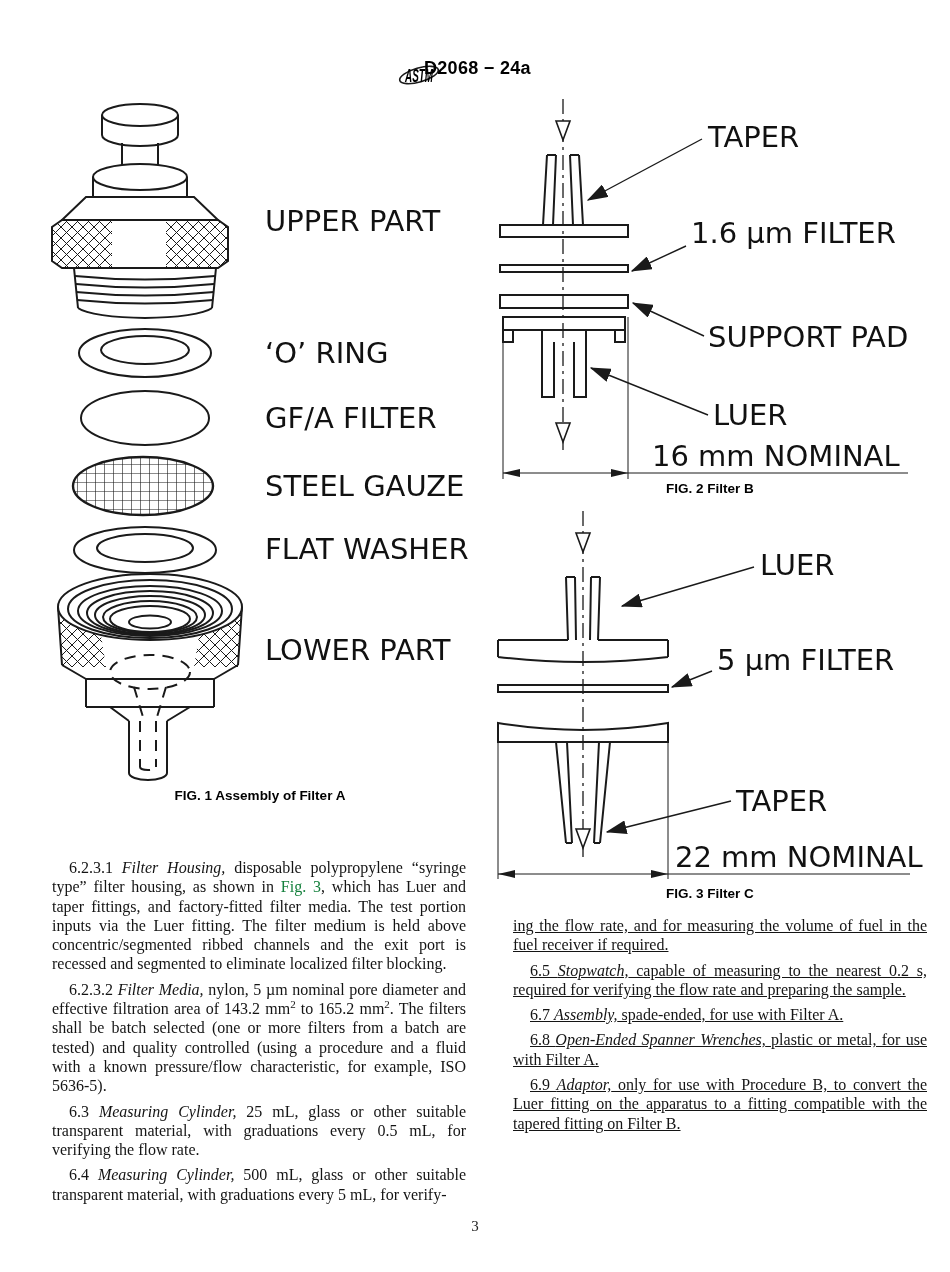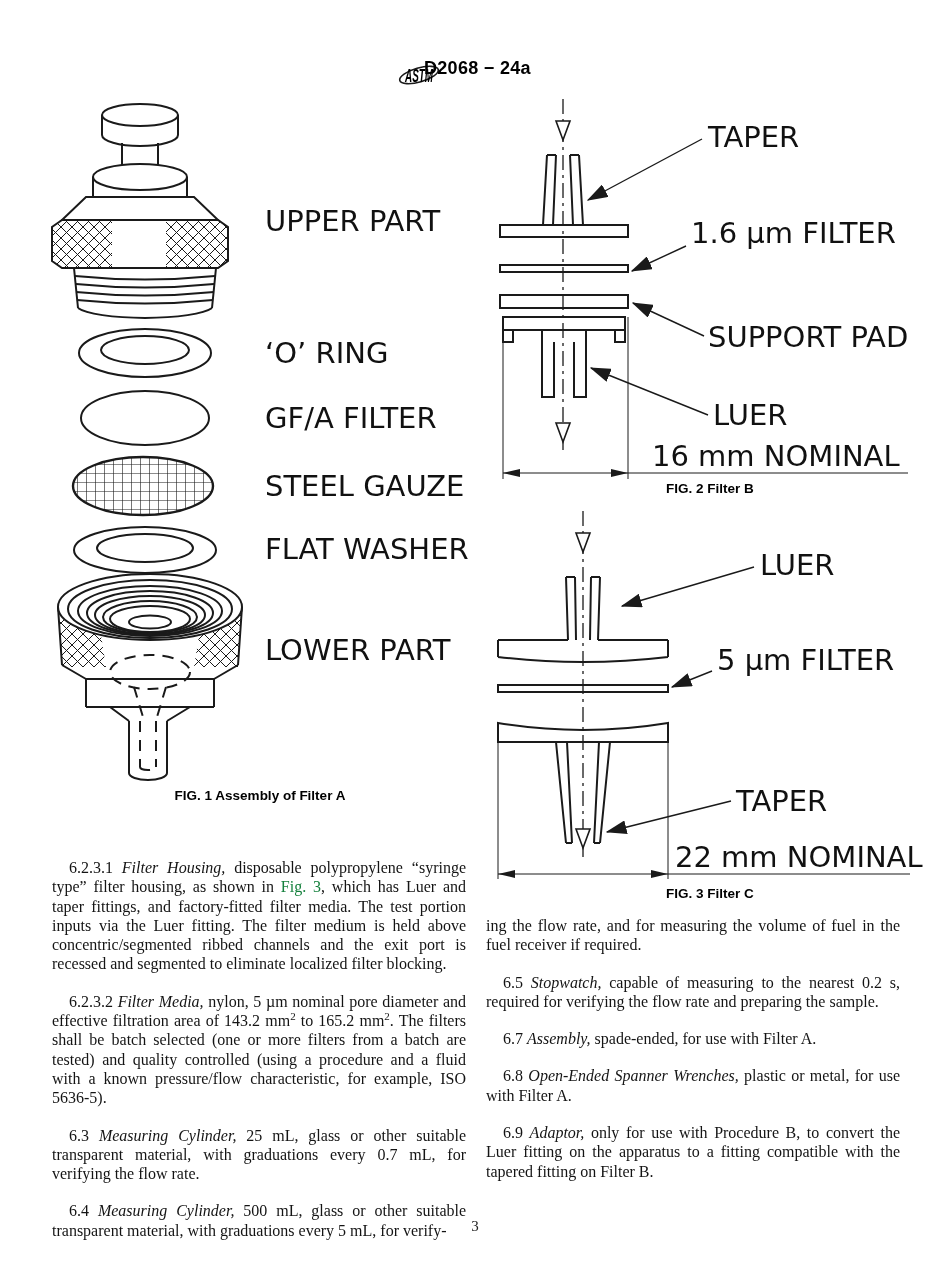--- a/index.html
+++ b/index.html
@@ -36,21 +36,21 @@
     font-family:"DejaVu Sans", sans-serif; font-size:29px; fill:#111;
   }
 
   
   .col {
     position:absolute; width:414px;
     font:16px/19.3px "Liberation Serif", serif;
     text-align:justify; color:#141414;
   }
   .para { text-indent:17px; margin:0; }
-  .para + .para { margin-top:18px; }
+  .para + .para { margin-top:6px; }
   .para.cont { text-indent:0; }
   .it { font-style:italic; }
   .link { color:#15803d; cursor:pointer; }
   sup.s2 { font-size:11px; line-height:0; }
 
   #page-num {
     position:absolute; left:0; top:1218px; width:950px;
     text-align:center; font:15px "Liberation Serif", serif; color:#222;
   }
 </style>
@@ -226,25 +226,25 @@
 
   <line class="lead" x1="251" y1="296" x2="127" y2="327" marker-end="url(#ah3)"></line>
   <text class="figlabel" x="256" y="306">TAPER</text>
 </svg>
 </div>
 <div class="figcap" style="left:480px; top:886px; width:460px;">FIG. 3 Filter C</div>
 
 <div class="col" style="left:52px; top:858px;">
   <p class="para"><span>6.2.3.1 </span><span class="it">Filter Housing,</span><span> disposable polypropylene “syringe type” filter housing, as shown in </span><span class="link">Fig. 3</span><span>, which has Luer and taper fittings, and factory-fitted filter media. The test portion inputs via the Luer fitting. The filter medium is held above concentric/segmented ribbed channels and the exit port is recessed and segmented to eliminate localized filter blocking.</span></p>
   <p class="para"><span>6.2.3.2 </span><span class="it">Filter Media,</span><span> nylon, 5 µm nominal pore diameter and effective filtration area of 143.2 mm</span><sup class="s2">2</sup><span> to 165.2 mm</span><sup class="s2">2</sup><span>. The filters shall be batch selected (one or more filters from a batch are tested) and quality controlled (using a procedure and a fluid with a known pressure/flow characteristic, for example, ISO 5636-5).</span></p>
-  <p class="para"><span>6.3 </span><span class="it">Measuring Cylinder,</span><span> 25 mL, glass or other suitable transparent material, with graduations every 0.7 mL, for verifying the flow rate.</span></p>
+  <p class="para"><span>6.3 </span><span class="it">Measuring Cylinder,</span><span> 25 mL, glass or other suitable transparent material, with graduations every 0.5 mL, for verifying the flow rate.</span></p>
   <p class="para"><span>6.4 </span><span class="it">Measuring Cylinder,</span><span> 500 mL, glass or other suitable transparent material, with graduations every 5 mL, for verify-</span></p>
 </div>
 
-<div class="col" style="left:486px; top:916px;">
+<div class="col" style="left:513px; top:916px;text-decoration:underline;">
   <p class="para cont"><span>ing the flow rate, and for measuring the volume of fuel in the fuel receiver if required.</span></p>
   <p class="para"><span>6.5 </span><span class="it">Stopwatch,</span><span> capable of measuring to the nearest 0.2 s, required for verifying the flow rate and preparing the sample.</span></p>
   <p class="para"><span>6.7 </span><span class="it">Assembly,</span><span> spade-ended, for use with Filter A.</span></p>
   <p class="para"><span>6.8 </span><span class="it">Open-Ended Spanner Wrenches,</span><span> plastic or metal, for use with Filter A.</span></p>
   <p class="para"><span>6.9 </span><span class="it">Adaptor,</span><span> only for use with Procedure B, to convert the Luer fitting on the apparatus to a fitting compatible with the tapered fitting on Filter B.</span></p>
 </div>
 
 <div id="page-num">3</div>
 
 </body></html>

